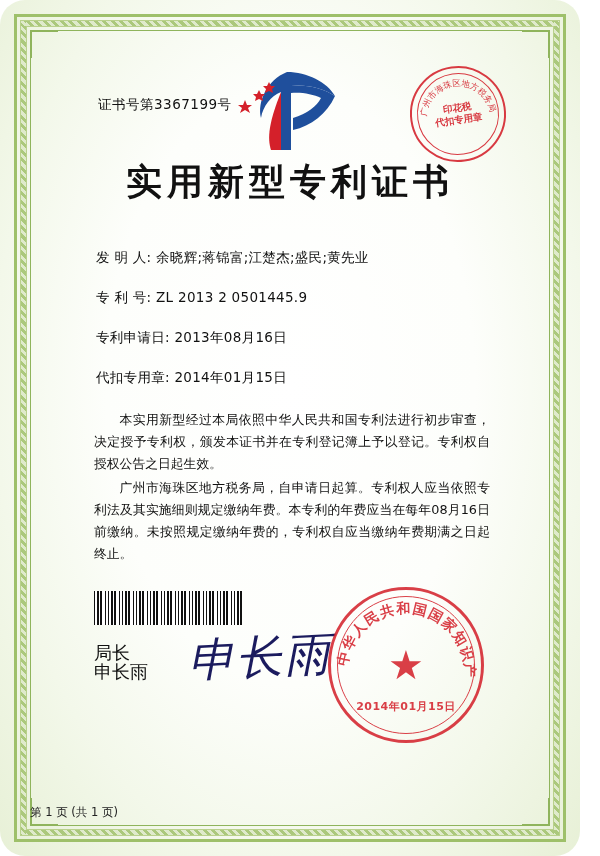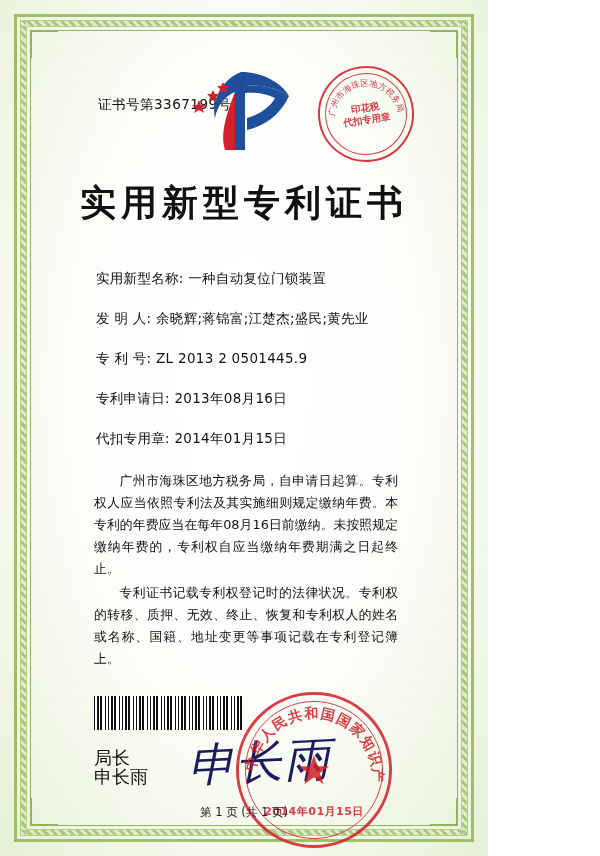--- a/index.html
+++ b/index.html
@@ -4,24 +4,25 @@
 <style>
   html,body{margin:0;padding:0;}
   body{
     width:600px;height:856px;
     background:#ffffff;
     font-family:"DejaVu Sans","Liberation Sans",sans-serif;
     overflow:hidden;
   }
   .cert{
     position:relative;
-    width:488px;height:856px;
+    width:580px;height:856px;
     background:
       radial-gradient(ellipse at 50% 45%, #ffffff 0%, #fdfefb 45%, #f3f8ea 72%, #e7f0d6 100%);
     box-sizing:border-box;
+    border-radius:25px;
   }
   
   .border-outer{
     position:absolute;left:14px;top:14px;right:14px;bottom:14px;
     border:3px solid #9ec06a;
     box-sizing:border-box;
   }
   .border-mid{
     position:absolute;left:20px;top:20px;right:20px;bottom:20px;
     border:7px solid #b9d18c;
@@ -84,21 +85,21 @@
     font-family:"DejaVu Sans","Liberation Sans",sans-serif;
     font-weight:bold;
   }
   
   .title{
     text-align:center;
     font-size:36px;
     letter-spacing:5px;
     font-weight:bold;
     color:#111;
-    margin-top:25px;
+    margin-top:4px;
     font-family:"DejaVu Serif","Liberation Serif",serif;
   }
   
   .fields{
     margin-top:42px;
     padding-left:28px;
   }
   .field{
     font-size:13.5px;
     color:#111;
@@ -160,21 +161,21 @@
     color:#d4202a;font-size:40px;line-height:40px;
   }
   .seal .sdate{
     position:absolute;left:0;right:0;bottom:26px;
     text-align:center;color:#d4202a;font-size:11px;font-weight:bold;
     letter-spacing:.5px;
   }
   .seal svg{position:absolute;left:0;top:0;}
   .footer{
     position:absolute;left:0;right:0;bottom:6px;
-    text-align:center;font-size:11.5px;color:#222;
+    font-size:11.5px;color:#222;
   }
   .corner{
     position:absolute;width:26px;height:26px;border:2px solid #8fb45c;
   }
   .c-tl{left:30px;top:30px;border-right:none;border-bottom:none;}
   .c-tr{right:30px;top:30px;border-left:none;border-bottom:none;}
   .c-bl{left:30px;bottom:30px;border-right:none;border-top:none;}
   .c-br{right:30px;bottom:30px;border-left:none;border-top:none;}
 </style>
 </head>
@@ -220,44 +221,40 @@
           </text>
         </svg>
         <div class="ctext">印花税<br>代扣专用章</div>
       </div>
     </div>
 
     <div class="title">实用新型专利证书</div>
 
     <div class="fields">
       <div class="field">
-        <span class="lbl">实用新型名称:</span>
-        <span class="val">一种自动复位门锁装置</span>
-      </div>
-      <div class="field">
         <span class="lbl">发 明 人:</span>
         <span class="val">余晓辉;蒋锦富;江楚杰;盛民;黄先业</span>
       </div>
       <div class="field">
         <span class="lbl">专 利 号:</span>
         <span class="val">ZL 2013 2 0501445.9</span>
       </div>
       <div class="field">
         <span class="lbl">专利申请日:</span>
         <span class="val">2013年08月16日</span>
       </div>
       <div class="field">
         <span class="lbl">代扣专用章:</span>
         <span class="val">2014年01月15日</span>
       </div>
     </div>
 
     <div class="paras">
+      <p class="para">本实用新型经过本局依照中华人民共和国专利法进行初步审查，决定授予专利权，颁发本证书并在专利登记簿上予以登记。专利权自授权公告之日起生效。</p>
       <p class="para">广州市海珠区地方税务局，自申请日起算。专利权人应当依照专利法及其实施细则规定缴纳年费。本专利的年费应当在每年08月16日前缴纳。未按照规定缴纳年费的，专利权自应当缴纳年费期满之日起终止。</p>
-      <p class="para">专利证书记载专利权登记时的法律状况。专利权的转移、质押、无效、终止、恢复和专利权人的姓名或名称、国籍、地址变更等事项记载在专利登记簿上。</p>
     </div>
 
     <div class="bottom">
       <div class="barcode"></div>
 
       <div class="signblock">
         <div>局长</div>
         <div>申长雨</div>
       </div>
 

